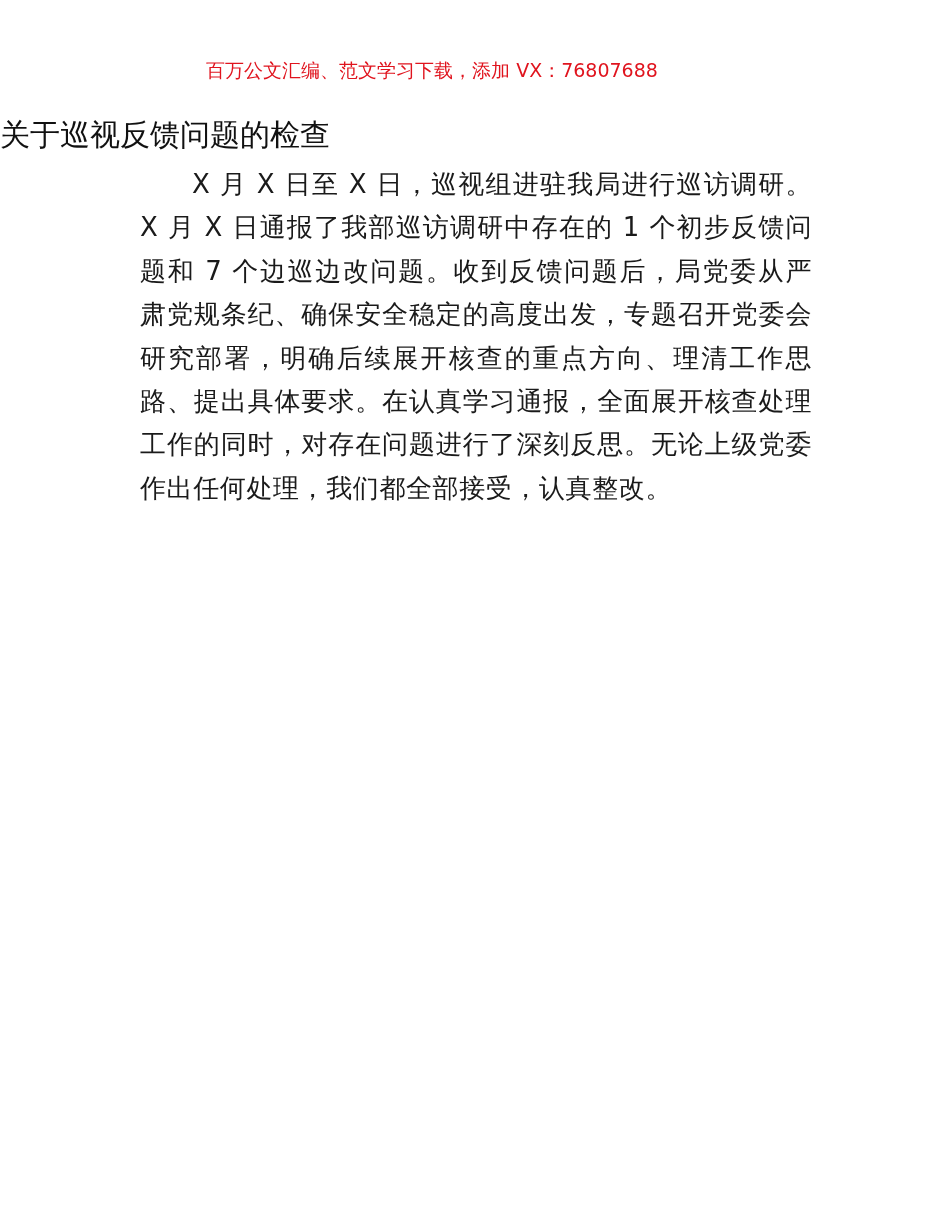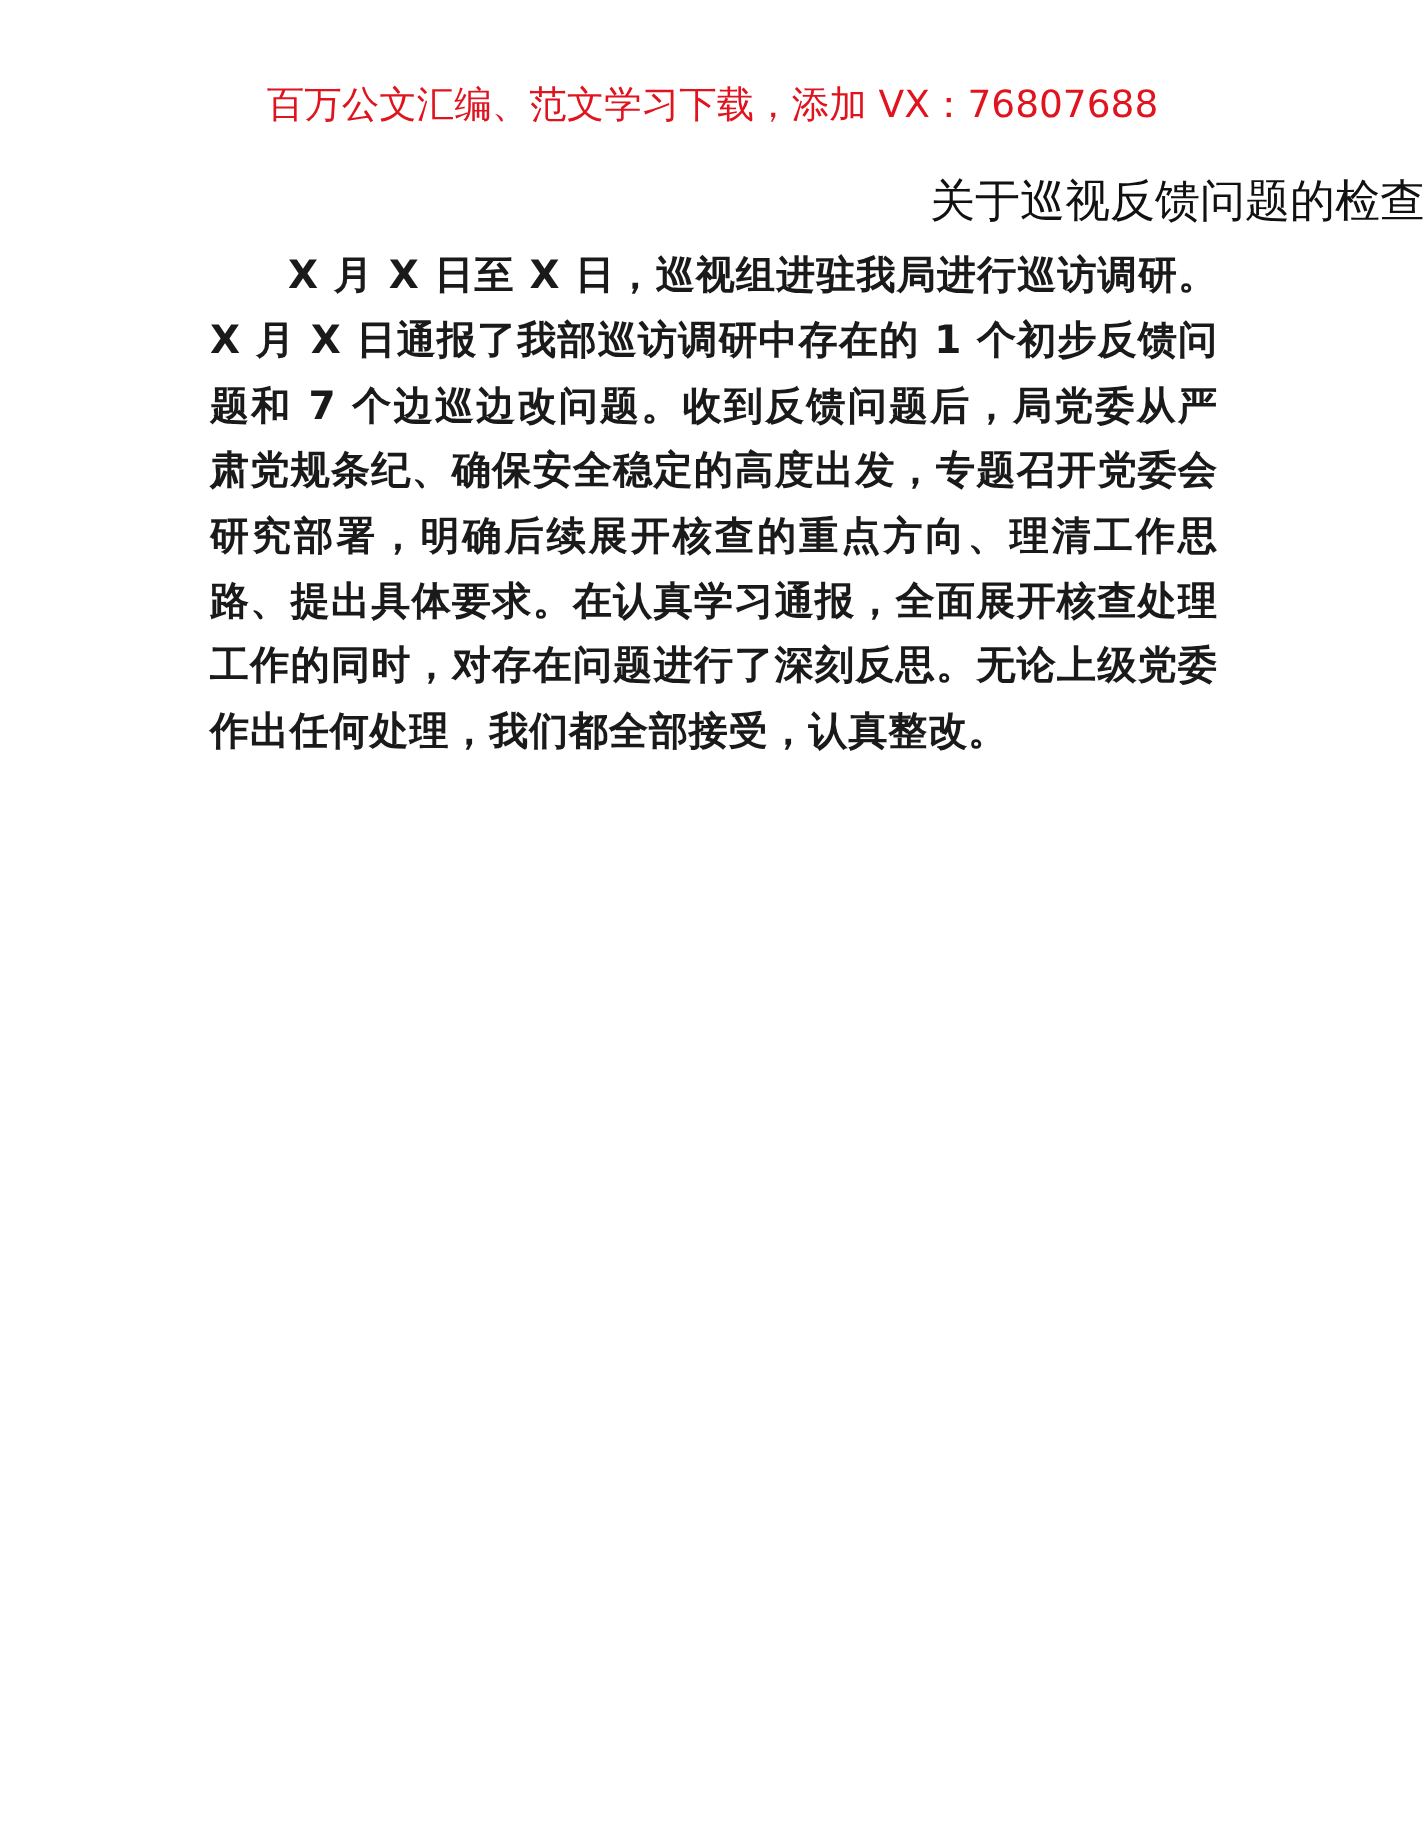--- a/index.html
+++ b/index.html
@@ -15,51 +15,49 @@
       font-family: "DejaVu Sans", "Liberation Sans", sans-serif;
       color: #1a1a1a;
     }
     .header-banner {
       position: absolute;
       top: 56px;
       left: 0;
       width: 864px;
       text-align: center;
       color: #e0141e;
-      font-size: 25px;
+      font-size: 19px;
       line-height: 28px;
       letter-spacing: 0px;
-      padding-left: 43px;
     }
     .doc-title {
       position: absolute;
       top: 113px;
       left: 0;
       width: 950px;
-      text-align: right;
+      text-align: left;
       font-size: 30px;
       line-height: 44px;
       color: #111111;
     }
     .doc-body {
       position: absolute;
       top: 163px;
       left: 140px;
       width: 672px;
     }
     .para {
       margin: 0 0 17px 0;
       font-size: 26px;
       line-height: 43.4px;
       text-indent: 52px;
       text-align: justify;
       letter-spacing: 0.6px;
       word-break: break-all;
       color: #1a1a1a;
-      font-weight: bold;
     }
   </style>
 </head>
 <body>
 
 <div class="header-banner">百万公文汇编、范文学习下载，添加 VX：76807688</div>
 
 <div class="doc-title">关于巡视反馈问题的检查</div>
 
 <div class="doc-body">

